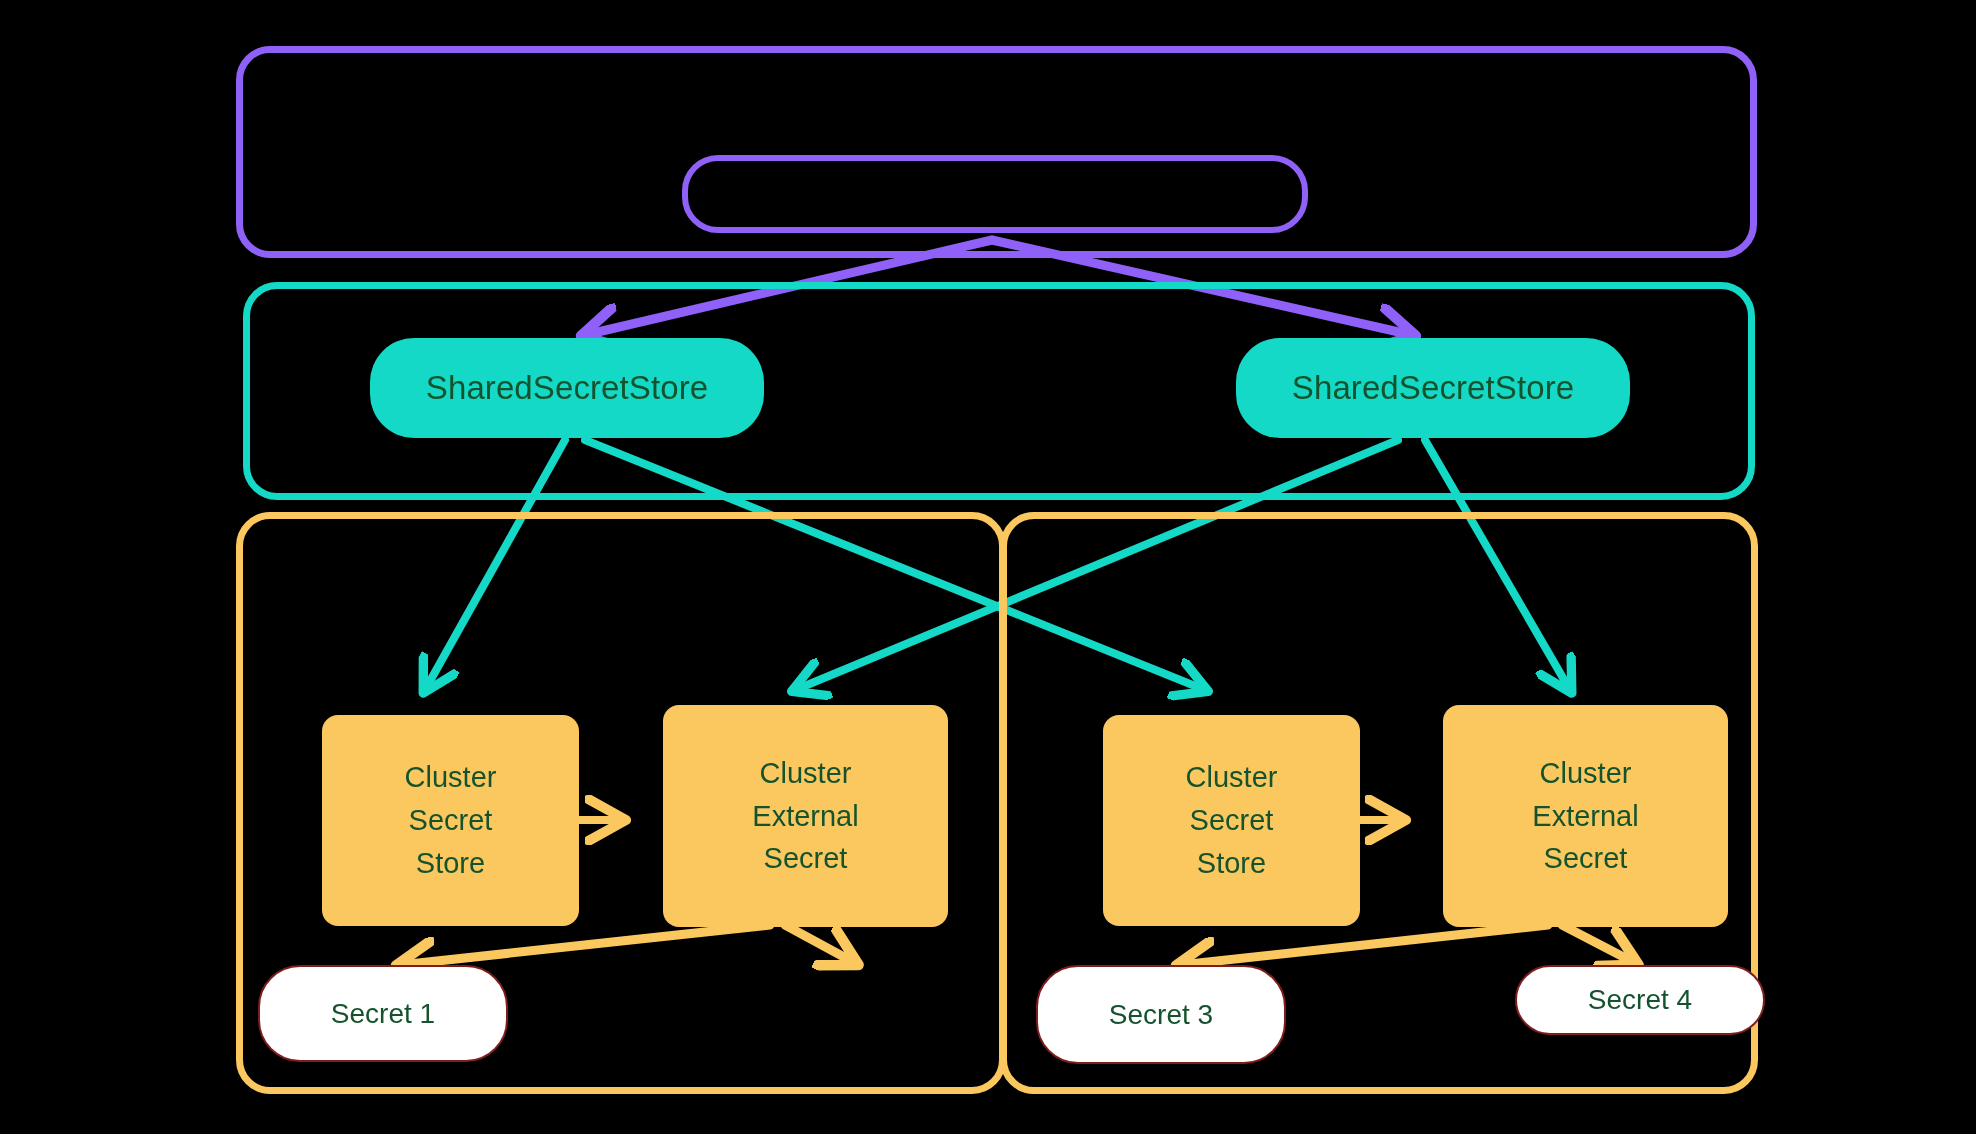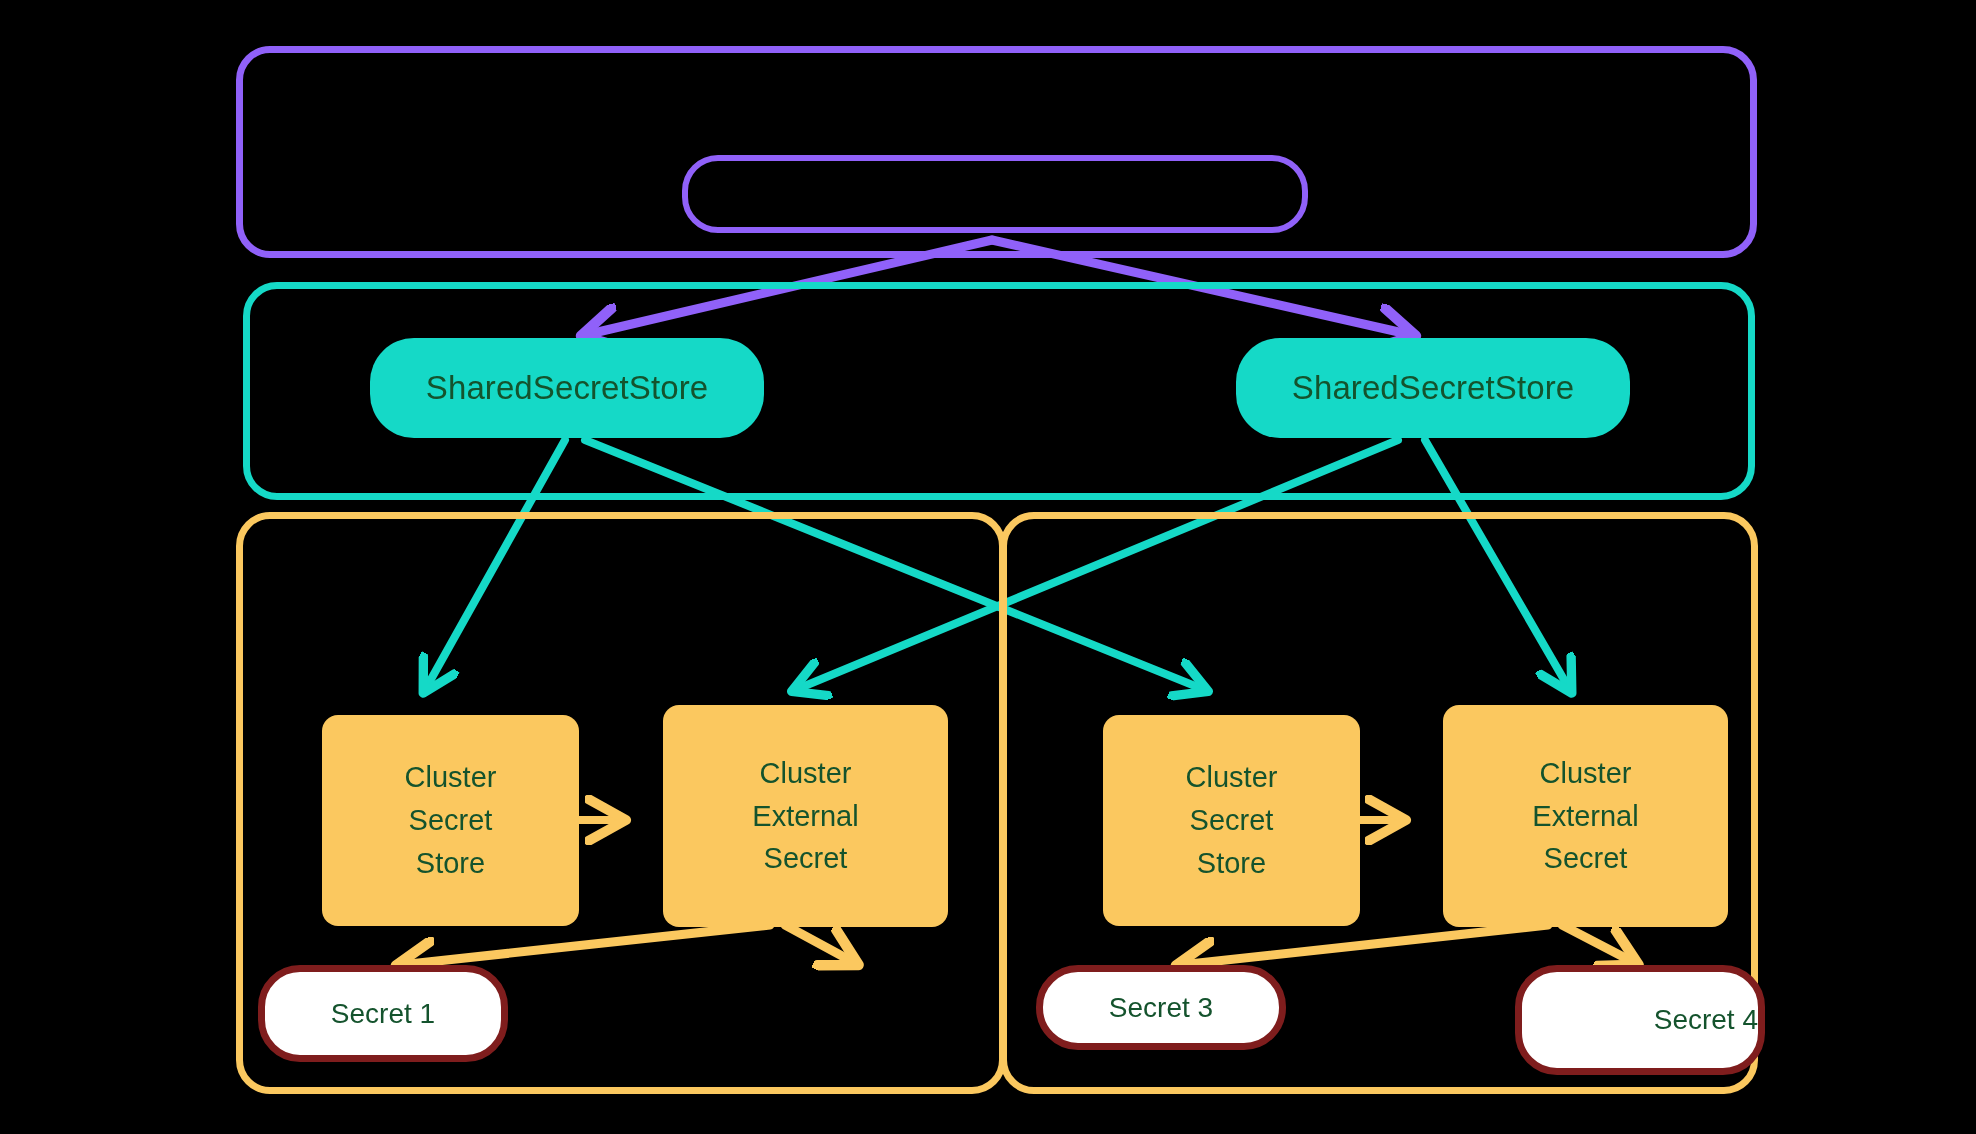--- a/index.html
+++ b/index.html
@@ -73,21 +73,21 @@
   .node-cluster {
     background: #fbc85f;
     border-radius: 16px;
     font-size: 29px;
     margin-left: 23px;
   }
   .node-cluster .ln { display: block; }
 
   .node-secret {
     background: #ffffff;
-    border: 7px solid #7f1d1d;
+    border: 2px solid #7f1d1d;
     border-radius: 42px;
     font-size: 28px;
   }
 
   .z-top { z-index: 5; }
 </style>
 </head>
 <body>
 
 <div id="stage">
@@ -193,21 +193,21 @@
     <span class="ln">Cluster</span>
     <span class="ln">External</span>
     <span class="ln">Secret</span>
   </div>
 
   <div class="node node-secret z-top" style="left:258px; top:965px; width:250px; height:97px;">
     <span>Secret 1</span>
   </div>
 
 
-  <div class="node node-secret z-top" style="left:1036px; top:965px; width:250px; height:85px;">
+  <div class="node node-secret z-top" style="left:1036px; top:965px; width:250px; height:99px;">
     <span>Secret 3</span>
   </div>
 
-  <div class="node node-secret z-top" style="left:1515px; top:965px; width:250px; height:110px;align-items:flex-end;">
+  <div class="node node-secret z-top" style="left:1515px; top:965px; width:250px; height:70px;">
     <span>Secret 4</span>
   </div>
 
 </div>
 
 </body></html>

